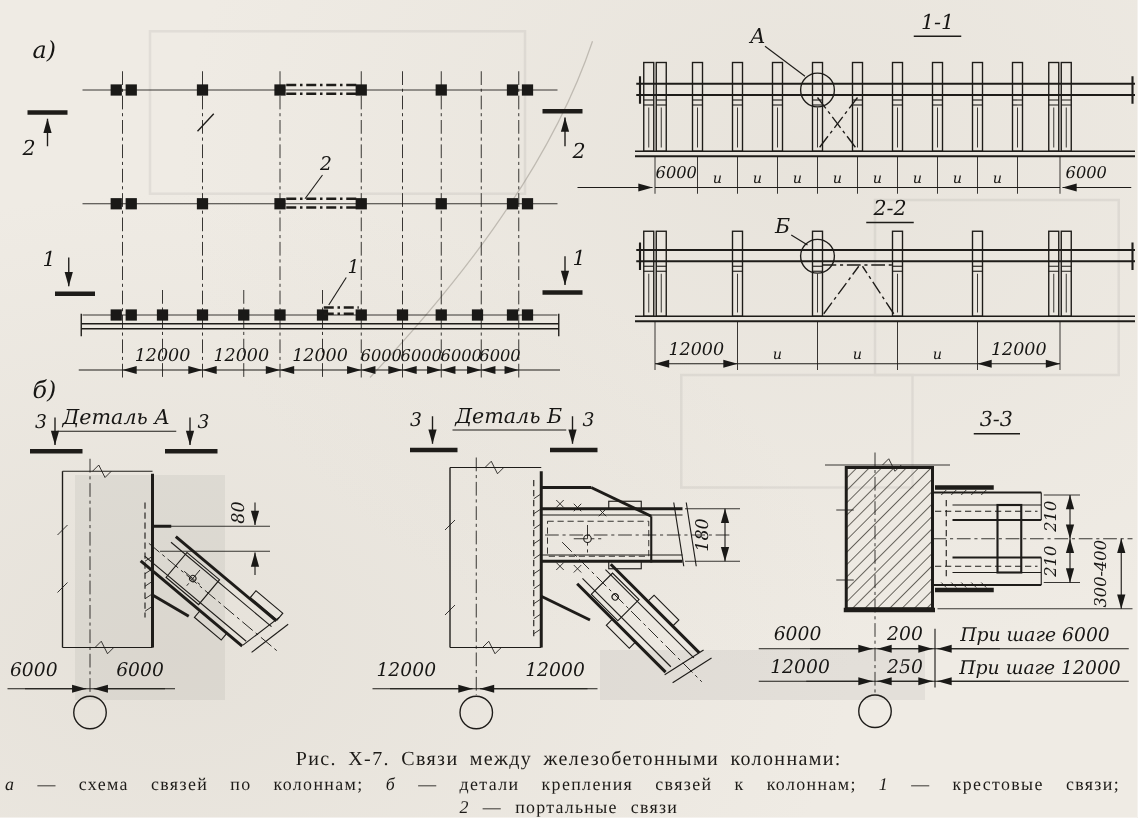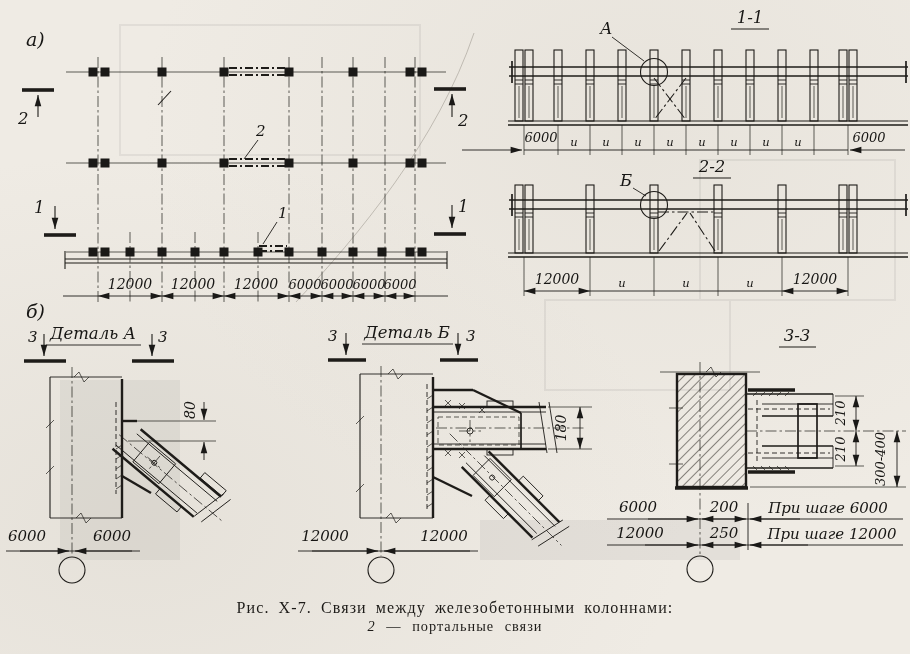--- a/index.html
+++ b/index.html
@@ -549,18 +549,26 @@
       <text x="640" y="538" class="t15 am">12000</text>
       <text x="724" y="538" class="t15 am">250</text>
       <text x="832" y="539" class="t15 am">При шаге 12000</text>
       <circle cx="700" cy="569" r="13" class="ln"></circle>
     </g>
   </g>
 </svg>
 
 <div id="caption">
   <div class="cap1">Рис. X-7. Связи между железобетонными колоннами:</div>
+  <div class="cap2">
+    <span class="itl">а</span>
+    <span>— схема связей по колоннам;</span>
+    <span class="itl">б</span>
+    <span>— детали крепления связей к колоннам;</span>
+    <span class="itl">1</span>
+    <span>— крестовые связи;</span>
+  </div>
   <div class="cap3">
     <span class="itl">2</span>
     <span>— портальные связи</span>
   </div>
 </div>
 </div>
 
 </body></html>

